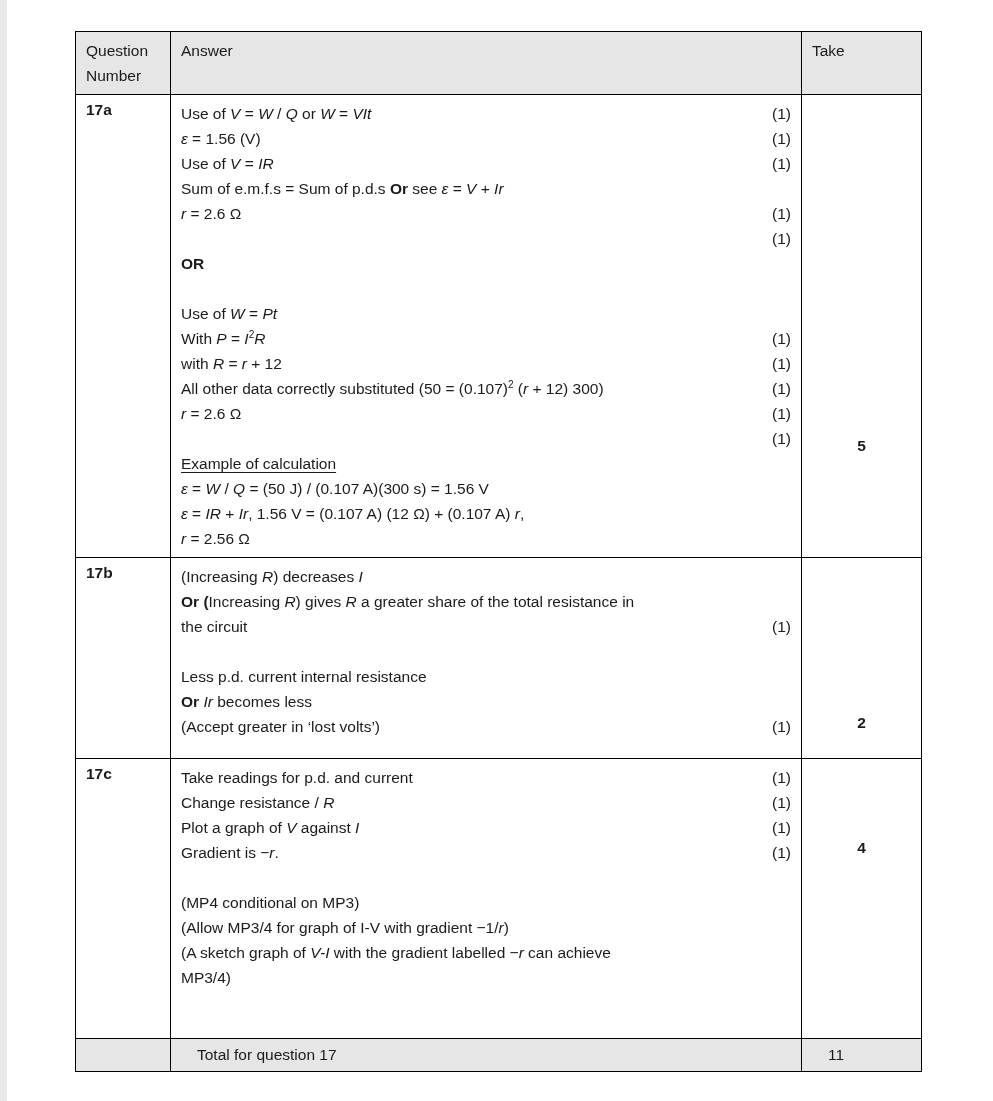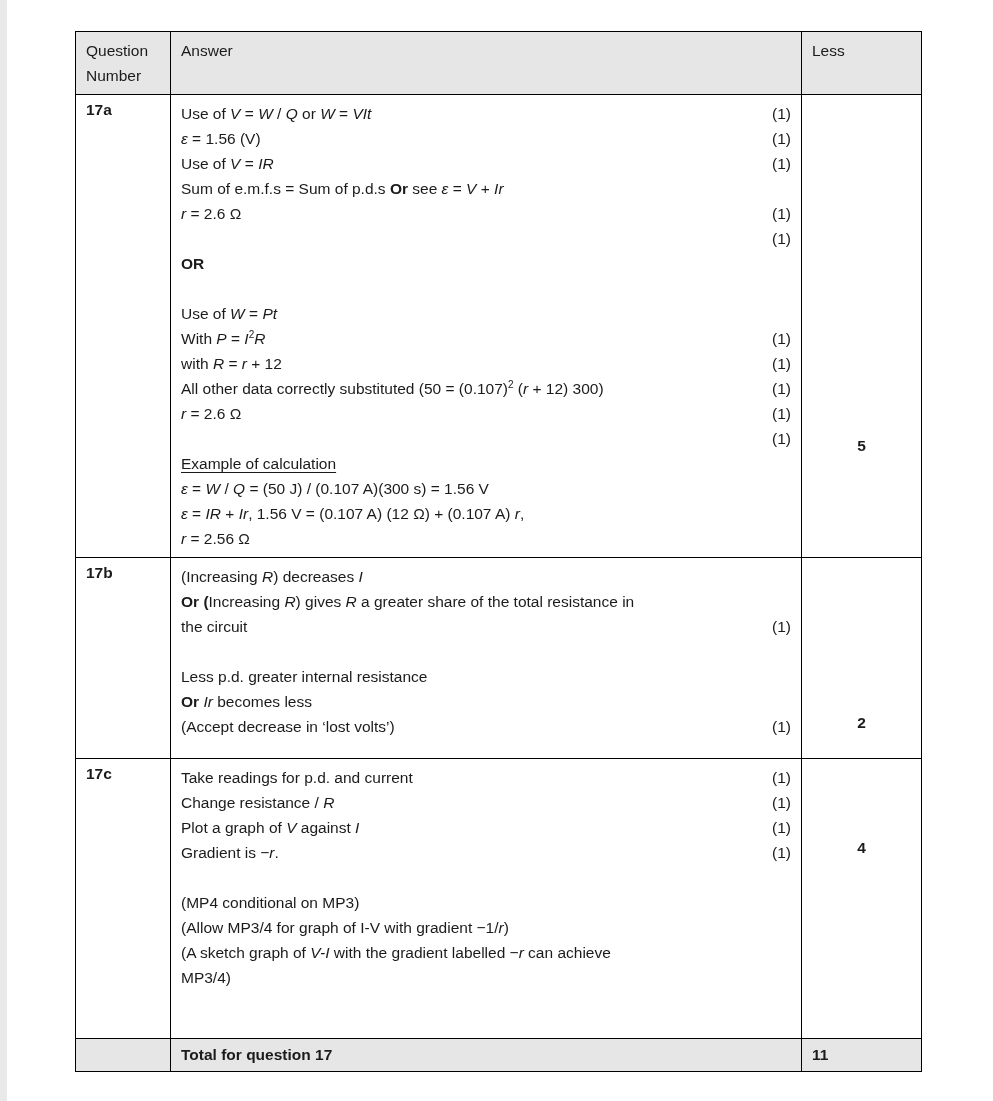--- a/index.html
+++ b/index.html
@@ -68,45 +68,45 @@
   .mark-val {
     font-weight: 700;
     text-align: center;
     line-height: 25px;
   }
   .row-0 .mark-val { padding-top: 332px; }
   .row-1 .mark-val { padding-top: 146px; }
   .row-2 .mark-val { padding-top: 70px; }
   tfoot td {
     background: #e6e6e6;
-    font-weight: 700;
+    font-weight: 400;
     height: 33px;
     box-sizing: border-box;
-    padding: 4px 10px;
+    padding: 4px 26px;
     line-height: 24px;
     margin-top: 9px;
   }
   tfoot .total-mark { }
 </style>
 </head>
 <body>
 
 <div class="page-edge"></div>
 
 <table class="scheme">
   <colgroup>
     <col class="c-q">
     <col class="c-a">
     <col class="c-m">
   </colgroup>
   <thead>
     <tr>
       <th>Question Number</th>
       <th>Answer</th>
-      <th>Less</th>
+      <th>Take</th>
     </tr>
   </thead>
   <tbody id="rows-body">
       <tr class="qrow row-0">
         <td class="qcell">17a</td>
         <td class="acell">
           <div class="line">
             <span class="txt">Use of <i>V</i> = <i>W</i> / <i>Q</i> or <i>W</i> = <i>VIt</i></span>
             <span class="pt">(1)</span>
           </div>
@@ -185,27 +185,27 @@
             <span class="txt"><b>Or (</b>Increasing <i>R</i>) gives <i>R</i> a greater share of the total resistance in</span>
           </div>
           <div class="line">
             <span class="txt">the circuit</span>
             <span class="pt">(1)</span>
           </div>
           <div class="line">
             <span class="txt"></span>
           </div>
           <div class="line">
-            <span class="txt">Less p.d. greater internal resistance</span>
+            <span class="txt">Less p.d. current internal resistance</span>
           </div>
           <div class="line">
             <span class="txt"><b>Or</b> <i>Ir</i> becomes less</span>
           </div>
           <div class="line">
-            <span class="txt">(Accept decrease in ‘lost volts’)</span>
+            <span class="txt">(Accept greater in ‘lost volts’)</span>
             <span class="pt">(1)</span>
           </div>
         </td>
         <td class="mcell">
           <div class="mark-val">2</div>
         </td>
       </tr>
       <tr class="qrow row-2">
         <td class="qcell">17c</td>
         <td class="acell">

